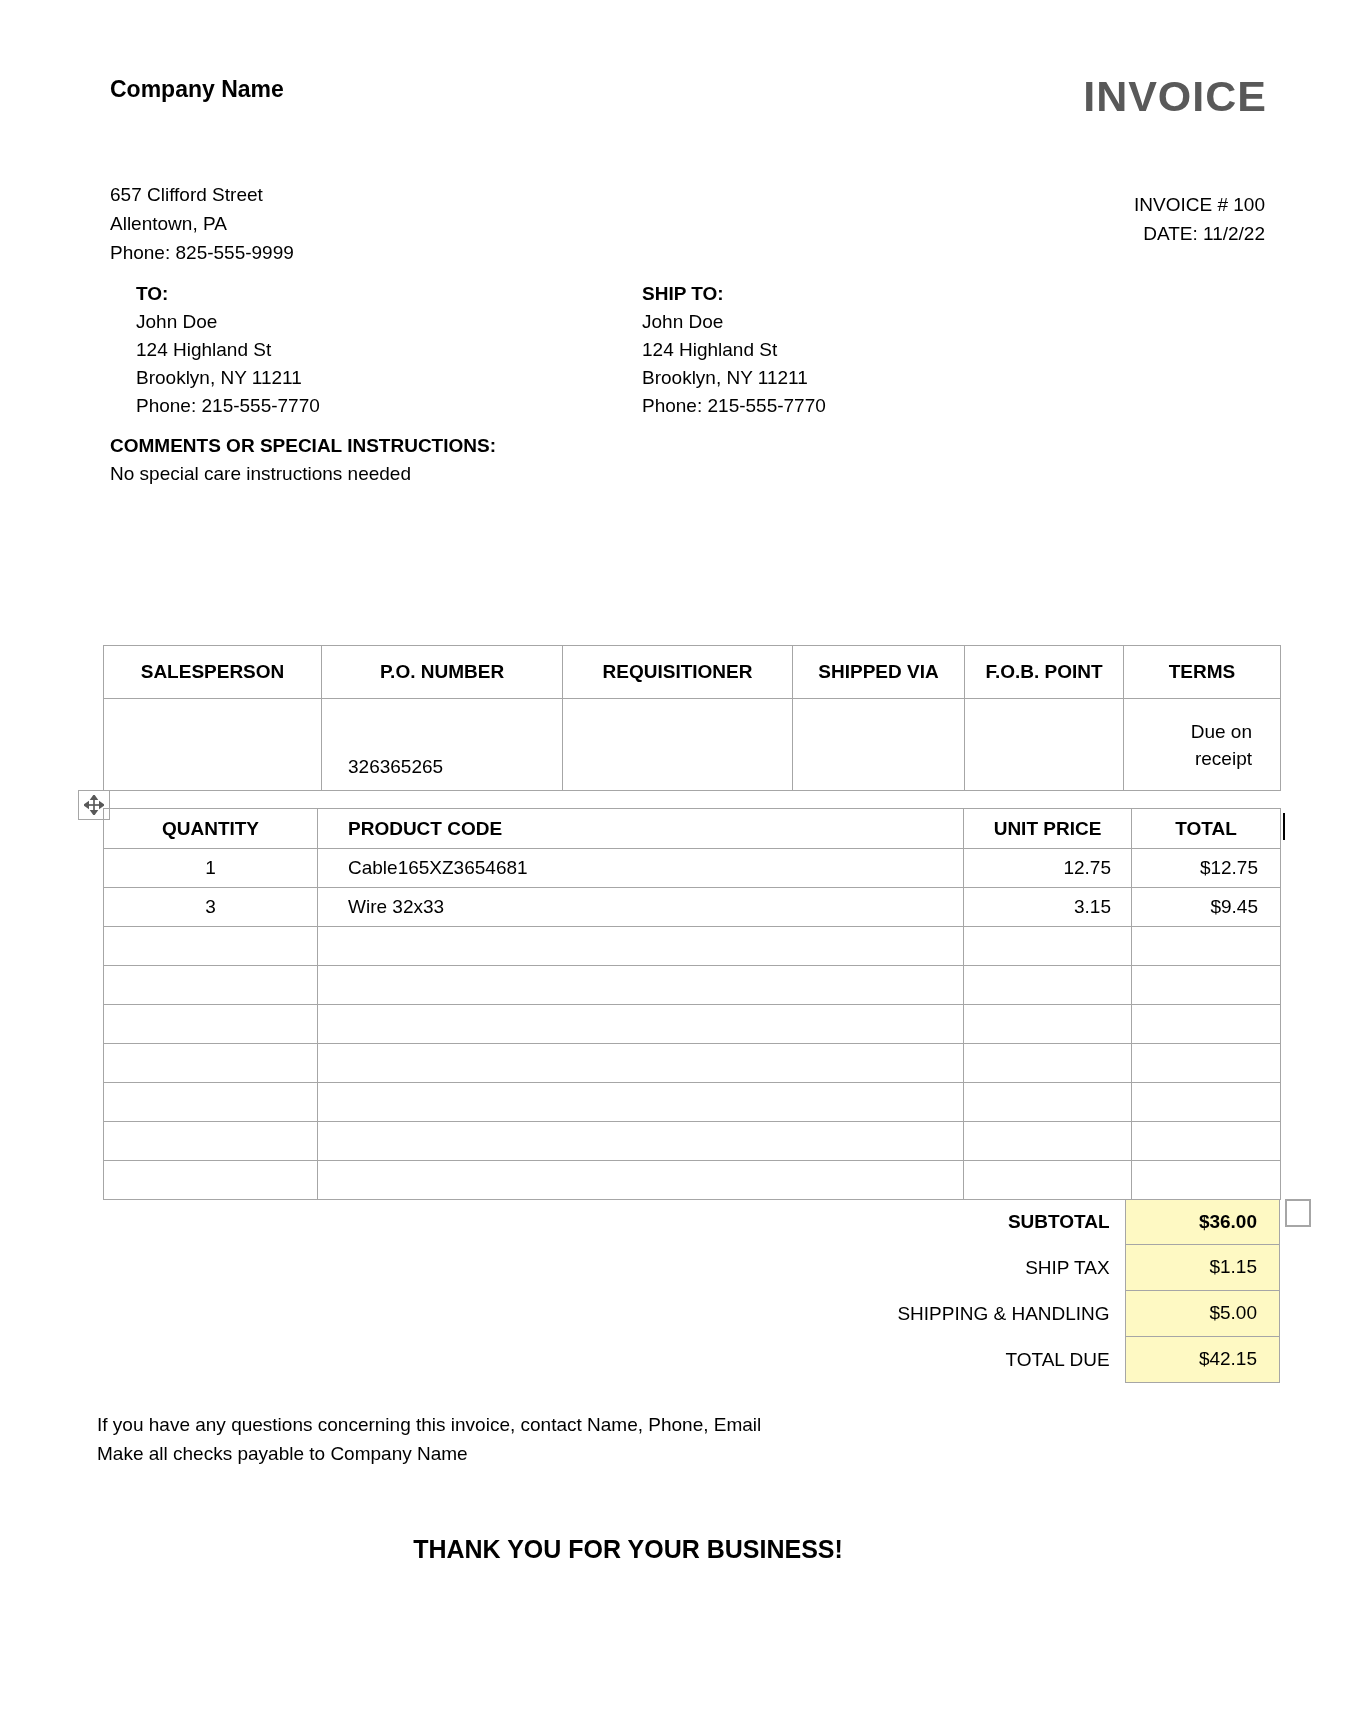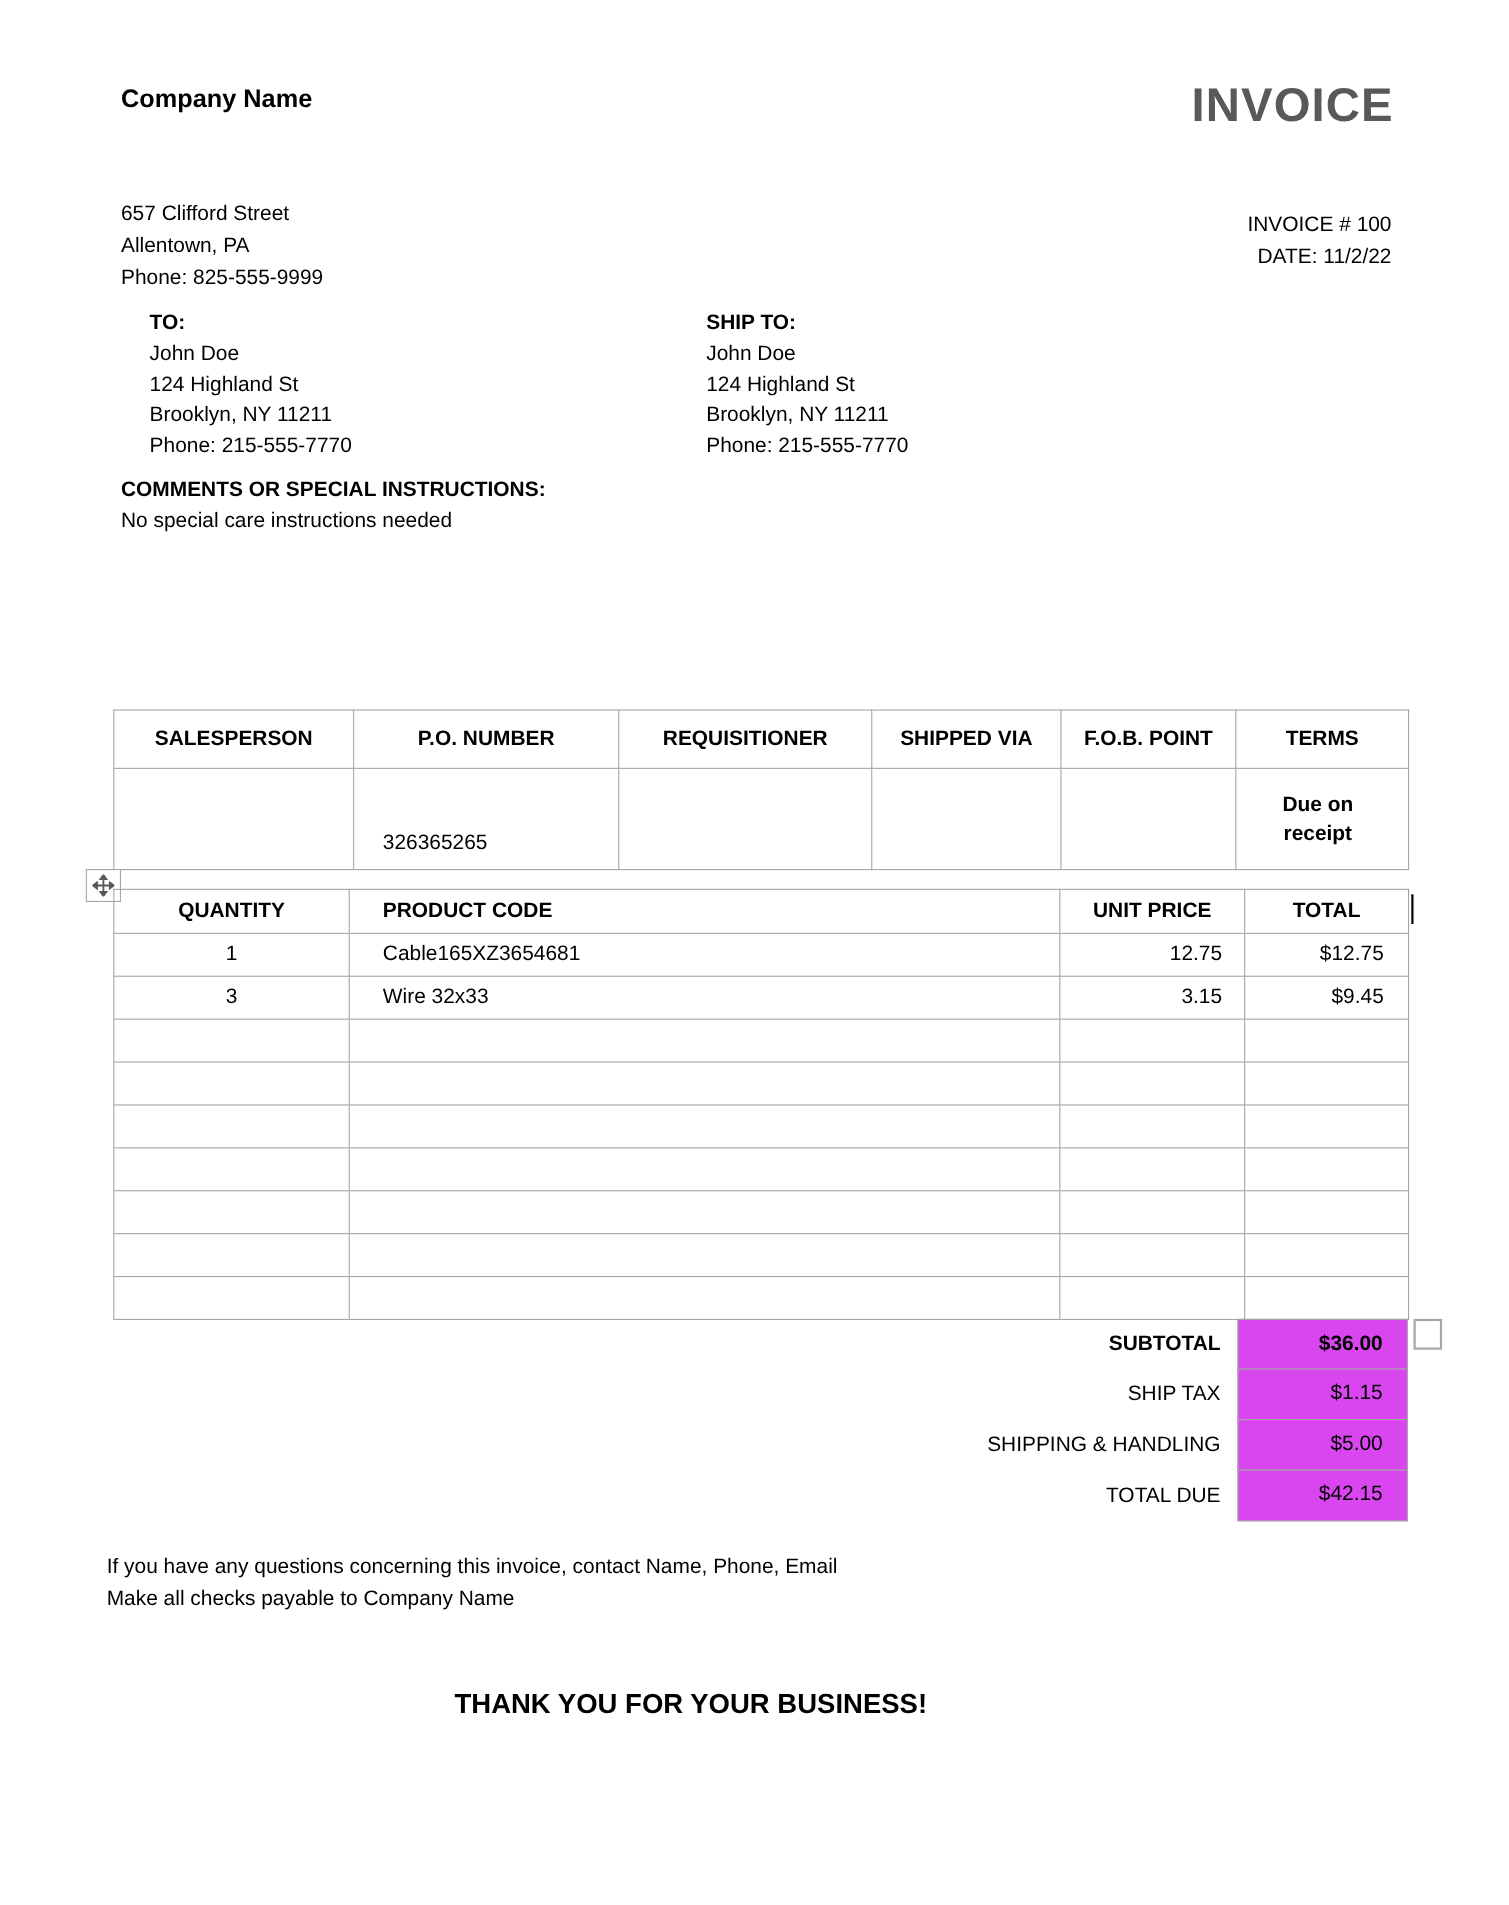--- a/index.html
+++ b/index.html
@@ -18,37 +18,37 @@
   .ship-block{left:642px;top:280px;}
   .block-label{font-weight:bold;}
   .comments{left:110px;top:432px;line-height:28px;}
   .comments .block-label{display:block;}
   table{border-collapse:collapse;table-layout:fixed;}
   td,th{border:1px solid #a6a6a6;font-weight:normal;font-size:19px;padding:0;overflow:hidden;}
   .order-info{left:103px;top:645px;width:1177px;}
   .order-info th{height:52px;text-align:center;font-weight:bold;}
   .order-info td{height:79px;}
   .po-cell{text-align:left;vertical-align:bottom;padding:0 0 12px 26px;}
-  .terms-cell{text-align:center;vertical-align:middle;padding-left:20px;line-height:27px;padding-right:28px;font-weight:bold;}
+  .terms-cell{text-align:right;vertical-align:middle;padding-left:20px;line-height:27px;padding-right:28px;}
   .move-handle{left:78px;top:790px;width:30px;height:28px;border:1px solid #a6a6a6;
     background:#fff;display:flex;align-items:center;justify-content:center;}
   .line-items{left:103px;top:808px;width:1177px;}
   .line-items th{height:39px;text-align:center;font-weight:bold;}
   .line-items td{height:38px;vertical-align:middle;}
   .line-items th.col-product{text-align:left;padding-left:30px;}
   .cell-qty{text-align:center;}
   .cell-product{text-align:left;padding-left:30px;}
   .cell-unit{text-align:right;padding-right:20px;}
   .cell-total{text-align:right;padding-right:22px;}
   .text-cursor{left:1283px;top:813px;width:2px;height:27px;background:#000;}
   .totals{left:103px;top:1199px;width:1177px;}
   .totals-row{display:flex;height:46px;}
   .totals-label{width:1019px;text-align:right;padding-right:15px;line-height:46px;}
   .totals-value{width:157px;border:1px solid #a6a6a6;text-align:right;padding-right:22px;
-    line-height:44px;box-sizing:border-box;margin-top:-1px;background:#d946ef;}
+    line-height:44px;box-sizing:border-box;margin-top:-1px;background:#fef9c3;}
   .totals-row.first .totals-value{margin-top:0;}
   .totals-row.bold .totals-label,.totals-row.bold .totals-value{font-weight:bold;}
   .resize-handle{left:1285px;top:1199px;width:22px;height:24px;border:2px solid #a6a6a6;background:#fff;}
   .footer-note{left:97px;top:1410px;line-height:29px;}
   .thank-you{left:103px;top:1535px;width:1050px;text-align:center;font-weight:bold;font-size:25px;}
 </style>
 </head>
 <body>
 
 <div class="page">

